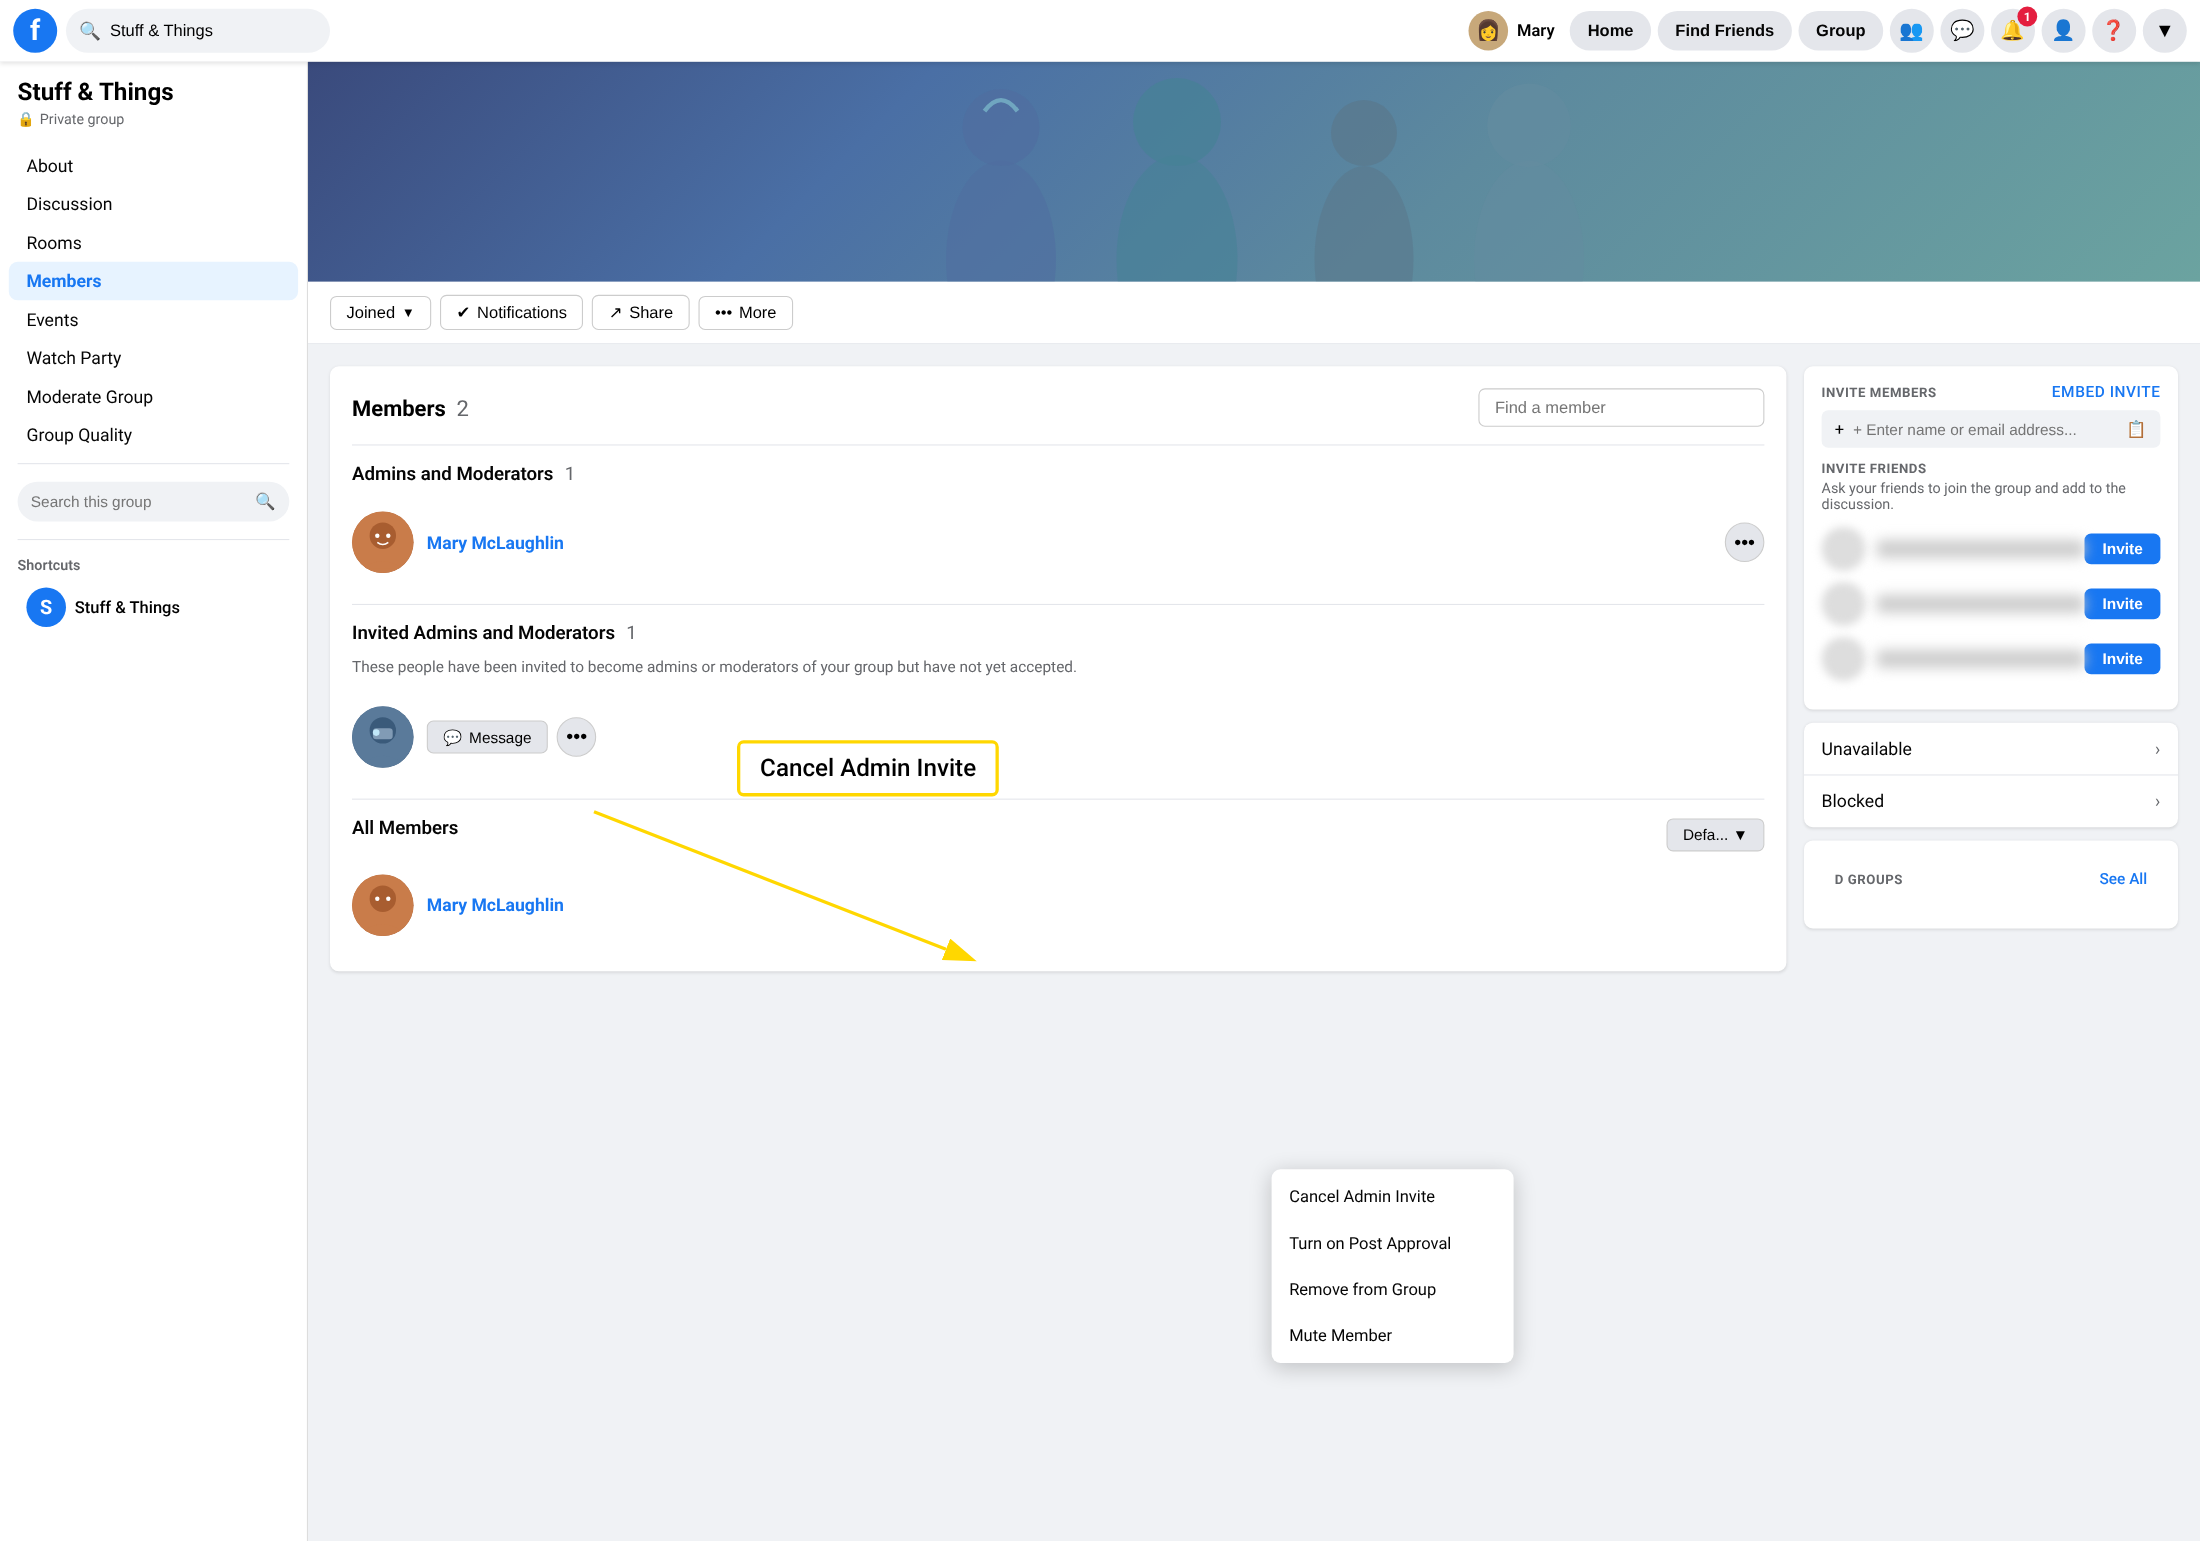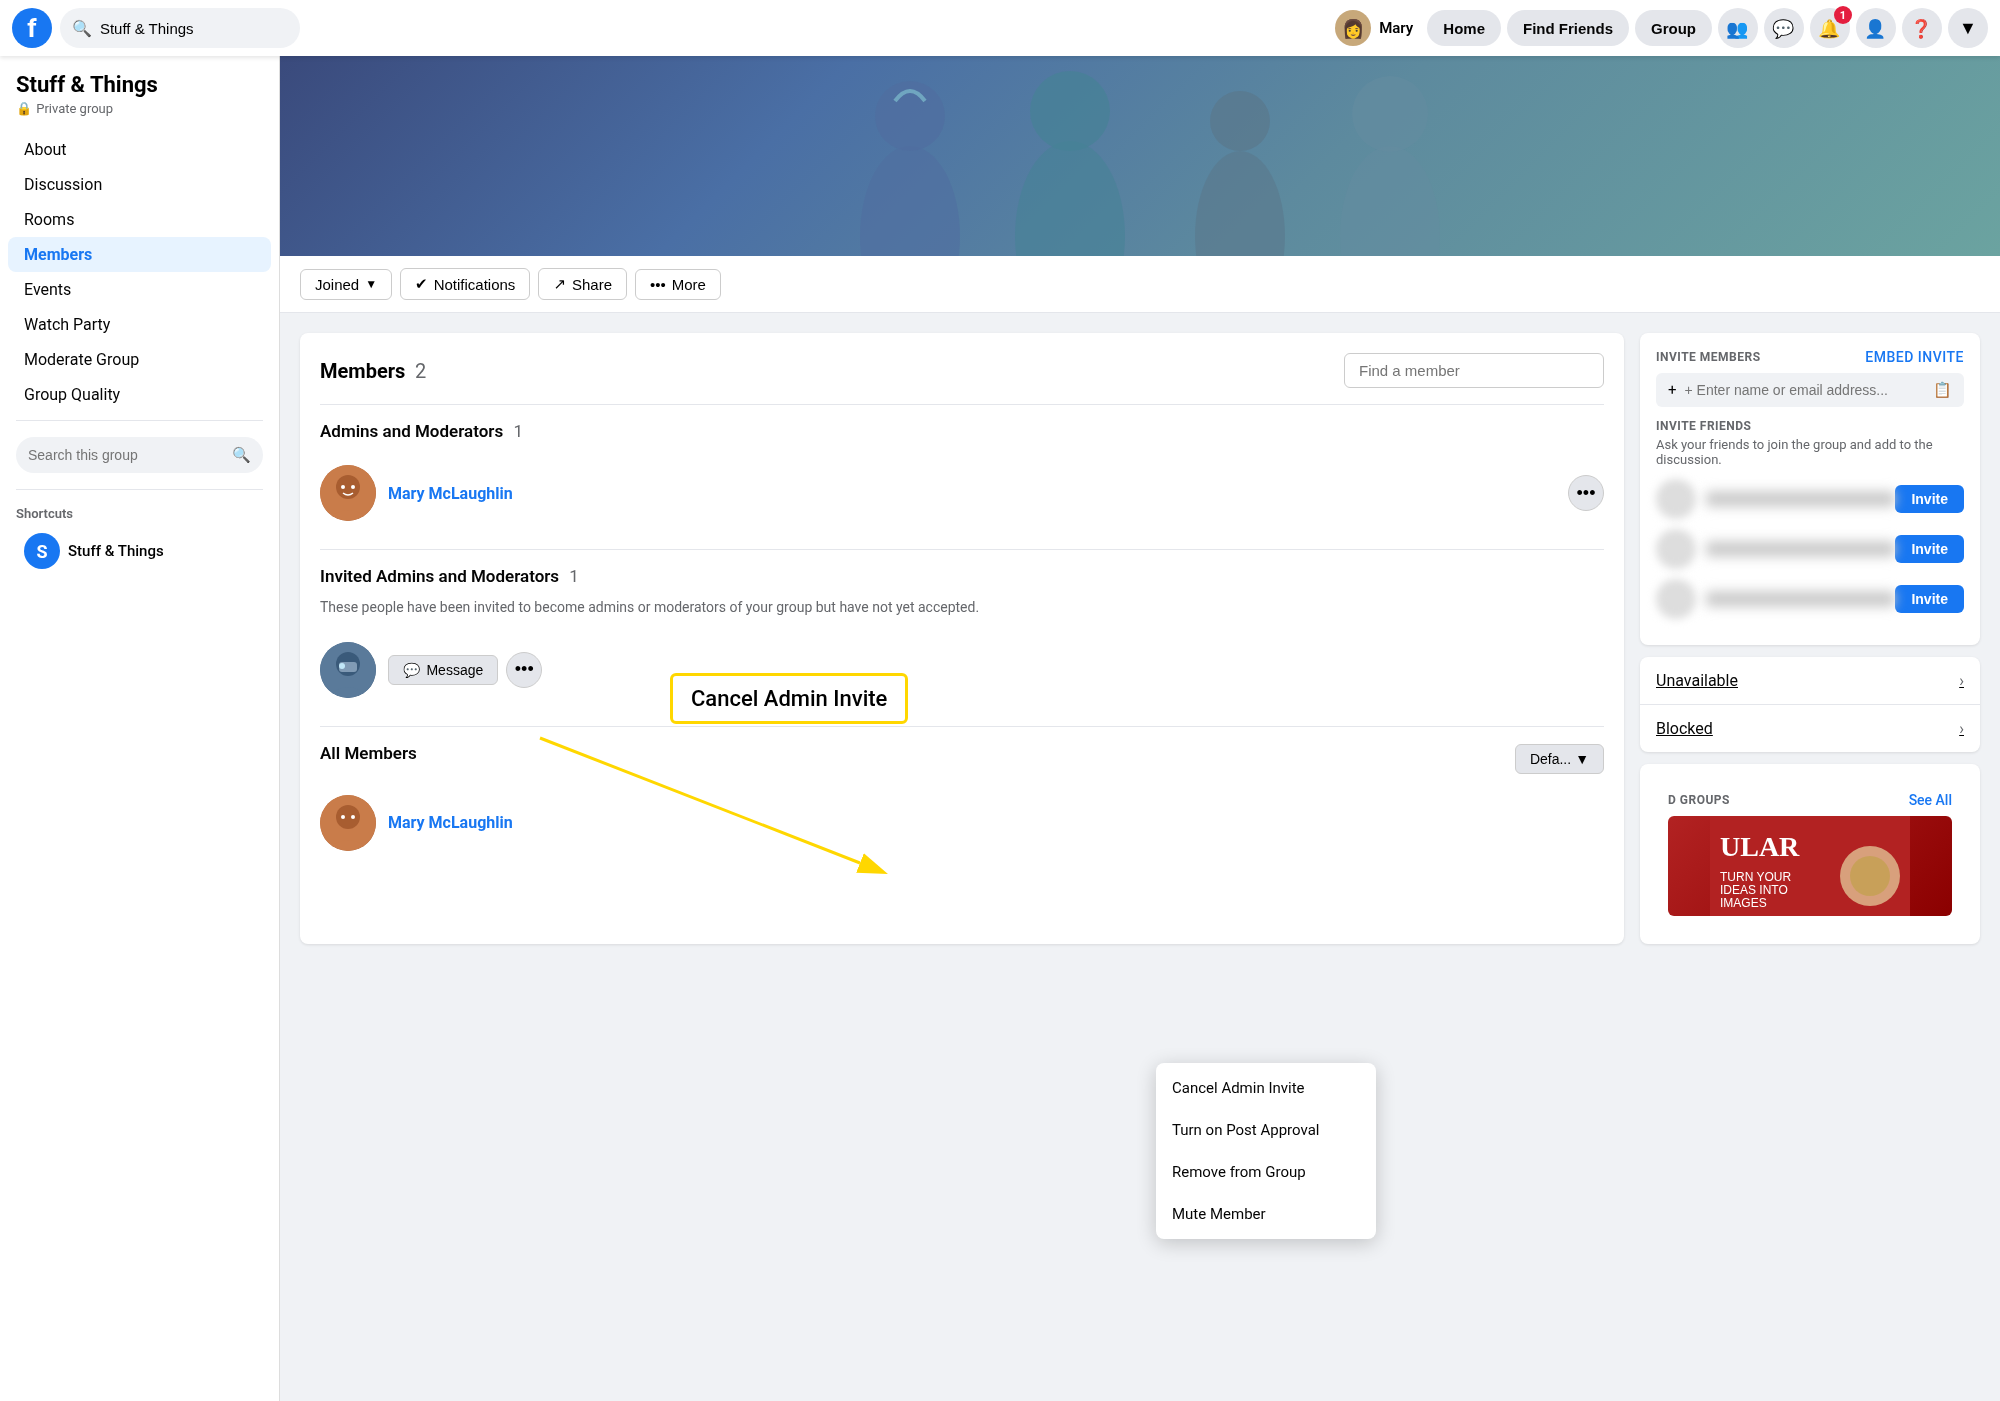--- a/index.html
+++ b/index.html
@@ -106,21 +106,21 @@
     .invite-title { font-size: 12px; font-weight: 700; color: #65676b; text-transform: uppercase; letter-spacing: 0.5px; margin-bottom: 8px; display: flex; align-items: center; justify-content: space-between; }
     .embed-link { font-size: 14px; color: #1877f2; cursor: pointer; font-weight: 500; }
     .invite-input-row { display: flex; align-items: center; background: #f0f2f5; border-radius: 6px; padding: 8px 12px; gap: 8px; margin-bottom: 12px; }
     .invite-input-row input { border: none; background: transparent; outline: none; font-size: 14px; flex: 1; }
     .invite-friends-title { font-size: 12px; font-weight: 700; color: #65676b; text-transform: uppercase; letter-spacing: 0.5px; margin-bottom: 4px; }
     .invite-friends-desc { font-size: 13px; color: #65676b; margin-bottom: 12px; }
     .invite-friend-row { display: flex; align-items: center; margin-bottom: 10px; }
     .invite-friend-avatar { width: 40px; height: 40px; border-radius: 50%; background: #ddd; margin-right: 10px; flex-shrink: 0; filter: blur(4px); }
     .invite-friend-name { flex: 1; font-size: 14px; color: #65676b; filter: blur(6px); height: 16px; background: #ccc; border-radius: 4px; }
     .invite-btn { padding: 6px 16px; background: #1877f2; color: #fff; border: none; border-radius: 6px; cursor: pointer; font-size: 14px; font-weight: 600; }
-    .section-card { background: #fff; border-radius: 8px; padding: 0; box-shadow: 0 1px 3px rgba(0,0,0,0.1); overflow: hidden; text-decoration: underline; }
+    .section-card { background: #fff; border-radius: 8px; padding: 0; box-shadow: 0 1px 3px rgba(0,0,0,0.1); overflow: hidden; }
     .section-row { display: flex; align-items: center; justify-content: space-between; padding: 14px 16px; border-bottom: 1px solid #e4e6eb; }
     .section-row:last-child { border-bottom: none; }
     .section-row-label { font-size: 16px; color: #050505; }
     .chevron-right { color: #65676b; font-size: 16px; }
     .related-groups-card { background: #fff; border-radius: 8px; padding: 28px; box-shadow: 0 1px 3px rgba(0,0,0,0.1); overflow: hidden; }
     .related-header { display: flex; align-items: center; justify-content: space-between; margin-bottom: 8px; }
     .related-title { font-size: 12px; font-weight: 700; color: #65676b; text-transform: uppercase; letter-spacing: 0.5px; }
     .see-all { font-size: 14px; color: #1877f2; cursor: pointer; font-weight: 500; }
     .related-img { width: 100%; height: 100px; border-radius: 6px; background: linear-gradient(135deg, #b22222, #8b0000); display: flex; align-items: center; justify-content: center; overflow: hidden; }
 
@@ -416,29 +416,18 @@
             <span class="section-row-label">Blocked</span>
             <span class="chevron-right">›</span>
           </div>
         </div>
 
         <div class="related-groups-card">
           <div class="related-header">
             <span class="related-title">D GROUPS</span>
             <span class="see-all">See All</span>
           </div>
-          <div class="related-img">
-            <svg width="200" height="100" viewBox="0 0 200 100">
-              <rect width="200" height="100" fill="#b22222"></rect>
-              <text x="10" y="40" font-size="28" font-weight="bold" fill="#fff" font-family="serif">ULAR</text>
-              <text x="10" y="65" font-size="12" fill="#fff" font-family="sans-serif">TURN YOUR</text>
-              <text x="10" y="78" font-size="12" fill="#fff" font-family="sans-serif">IDEAS INTO</text>
-              <text x="10" y="91" font-size="12" fill="#fff" font-family="sans-serif">IMAGES</text>
-              <circle cx="160" cy="60" r="30" fill="#e8d5a3" opacity="0.7"></circle>
-              <circle cx="160" cy="60" r="20" fill="#c4a050" opacity="0.8"></circle>
-            </svg>
-          </div>
         </div>
 
       </div>
     </div>
   </main>
 </div>
 
 </body></html>

